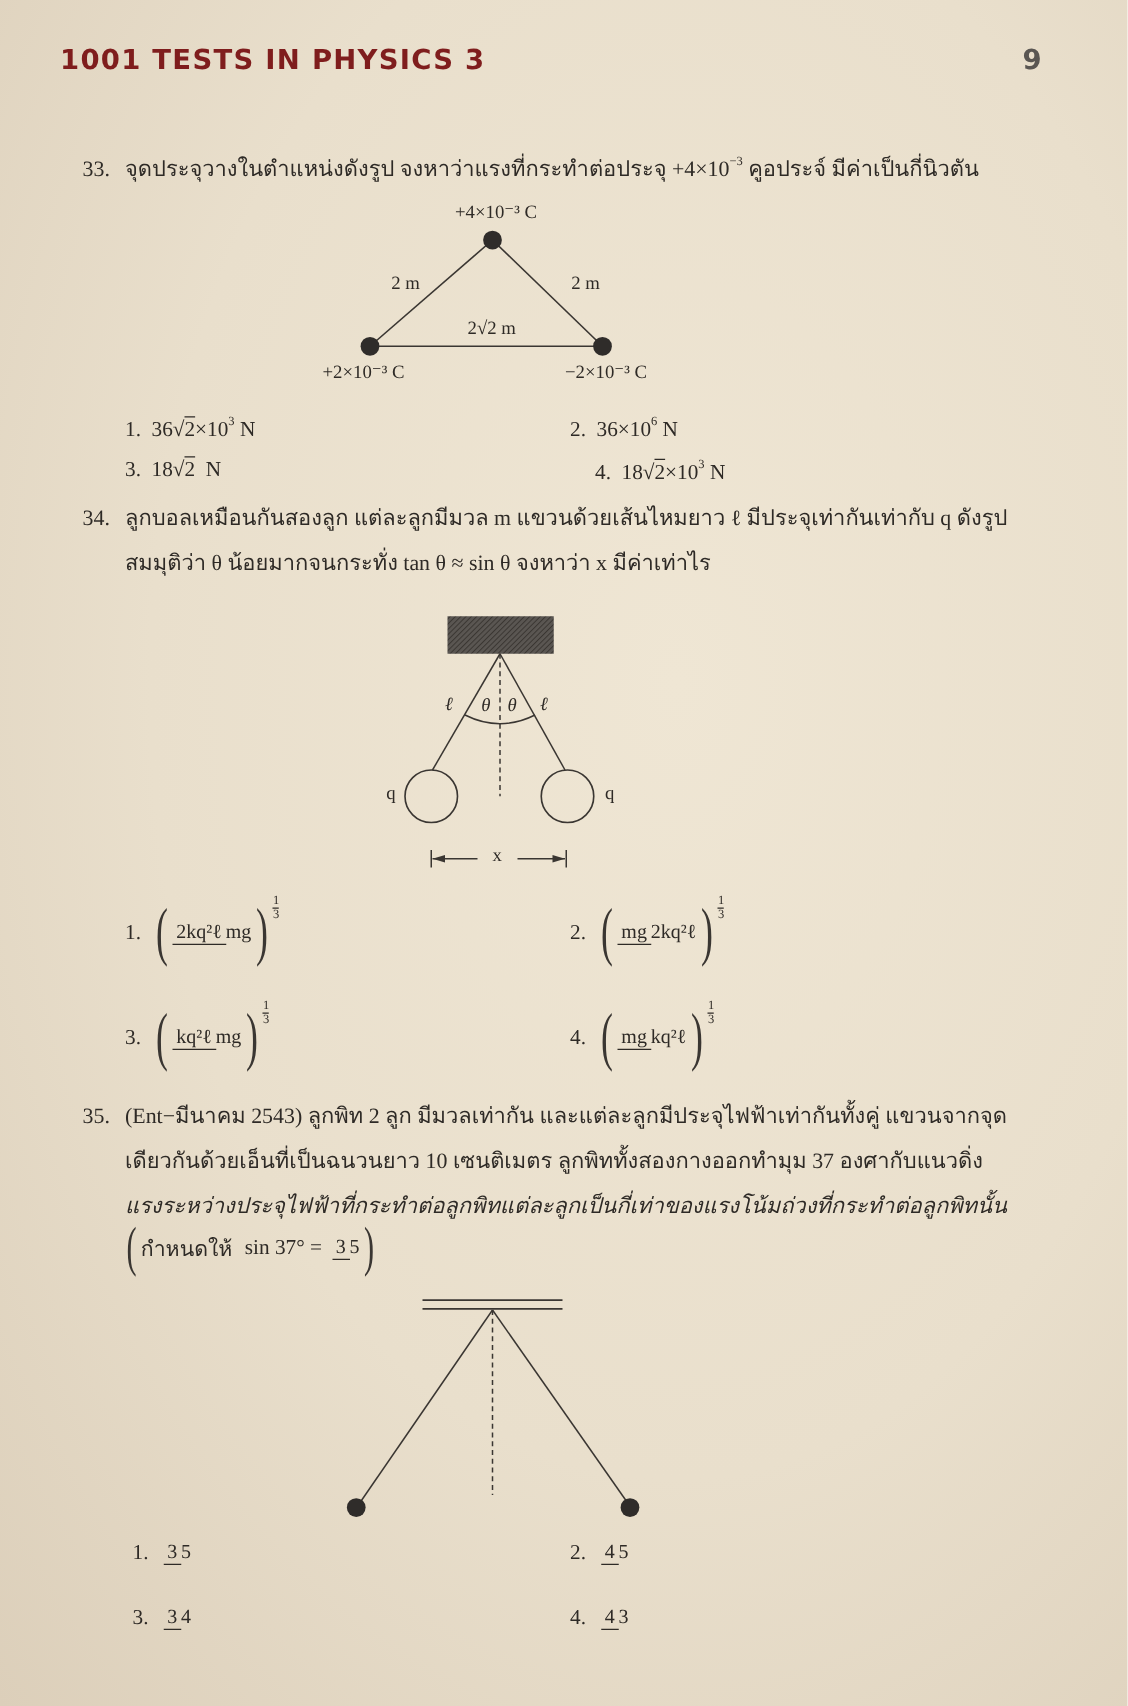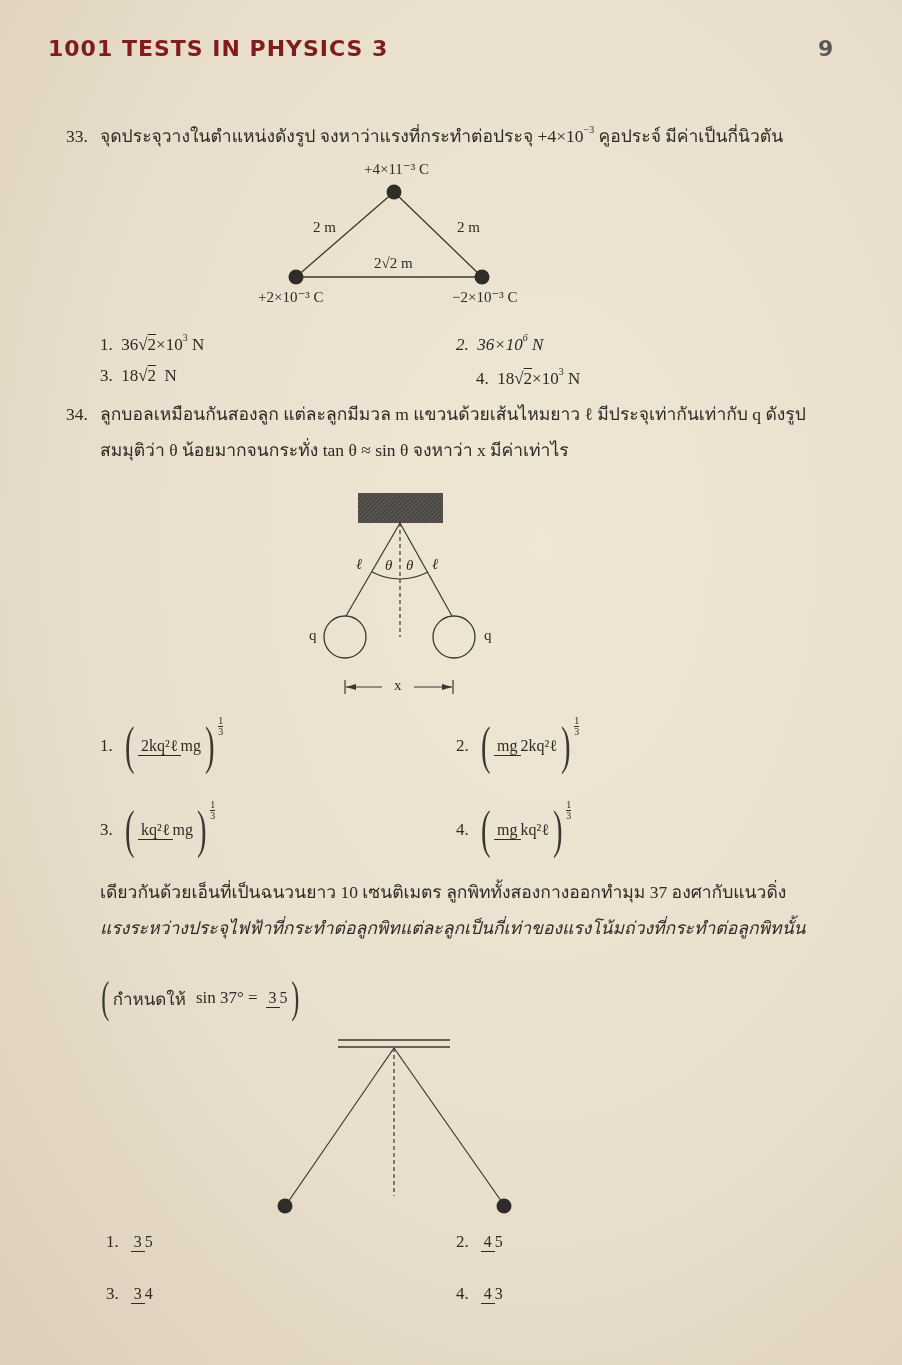--- a/index.html
+++ b/index.html
@@ -40,31 +40,31 @@
 </div>
 
 <svg style="left:0;top:0;" width="902" height="1365">
   <line x1="394" y1="192" x2="296" y2="277" stroke="#3a3632" stroke-width="1.3"></line>
   <line x1="394" y1="192" x2="482" y2="277" stroke="#3a3632" stroke-width="1.3"></line>
   <line x1="296" y1="277" x2="482" y2="277" stroke="#3a3632" stroke-width="1.3"></line>
   <circle cx="394" cy="192" r="7.5" fill="#2f2c2a"></circle>
   <circle cx="296" cy="277" r="7.5" fill="#2f2c2a"></circle>
   <circle cx="482" cy="277" r="7.5" fill="#2f2c2a"></circle>
 </svg>
-<div class="abs lbl" style="left:364px; top:160px;">+4×11⁻³ C</div>
+<div class="abs lbl" style="left:364px; top:160px;">+4×10⁻³ C</div>
 <div class="abs lbl" style="left:258px; top:288px;">+2×10⁻³ C</div>
 <div class="abs lbl" style="left:452px; top:288px;">−2×10⁻³ C</div>
 <div class="abs lbl" style="left:313px; top:219px;">2 m</div>
 <div class="abs lbl" style="left:457px; top:219px;">2 m</div>
 <div class="abs lbl" style="left:374px; top:255px;">2√2 m</div>
 
 <div class="abs opt" style="left:100px; top:332px;">
   <span>1.</span>&nbsp; <span>36</span>√<span class="sqrt">2</span><span>×10</span><sup>3</sup><span> N</span>
 </div>
-<div class="abs opt" style="left:456px; top:332px;font-style:italic;">
+<div class="abs opt" style="left:456px; top:332px;">
   <span>2.</span>&nbsp; <span>36×10</span><sup>6</sup><span> N</span>
 </div>
 <div class="abs opt" style="left:100px; top:366px;">
   <span>3.</span>&nbsp; <span>18</span>√<span class="sqrt">2</span>&nbsp;<span>  N</span>
 </div>
 <div class="abs opt" style="left:476px; top:366px;">
   <span>4.</span>&nbsp; <span>18</span>√<span class="sqrt">2</span><span>×10</span><sup>3</sup><span> N</span>
 </div>
 
 <div class="abs qtext" style="left:66px; top:396px;">
@@ -156,20 +156,21 @@
       </span>
       <span class="bigparen">)</span>
       <span class="exp13">
         <span class="n">1</span>
         <span>3</span>
       </span>
     </span>
 </div>
 
 <div class="abs qtext" style="left:66px; top:874px;">
+  <div><span class="qnum">35.</span><span>(Ent−มีนาคม 2543) ลูกพิท 2 ลูก มีมวลเท่ากัน และแต่ละลูกมีประจุไฟฟ้าเท่ากันทั้งคู่ แขวนจากจุด</span></div>
   <div style="padding-left:34px;">เดียวกันด้วยเอ็นที่เป็นฉนวนยาว 10 เซนติเมตร ลูกพิททั้งสองกางออกทำมุม 37 องศากับแนวดิ่ง</div>
   <div style="padding-left:34px;font-style:italic;">แรงระหว่างประจุไฟฟ้าที่กระทำต่อลูกพิทแต่ละลูกเป็นกี่เท่าของแรงโน้มถ่วงที่กระทำต่อลูกพิทนั้น</div>
 </div>
 <div class="abs opt" style="left:98px; top:972px; display:flex; align-items:center;">
   <span class="bigparen" style="font-size:44px;">(</span>
   <span style="margin-right:10px;">กำหนดให้</span>
   <span style="margin-right:8px;">sin 37° =</span>
   <span class="frac">
       <span class="num">3</span>
       <span>5</span>

